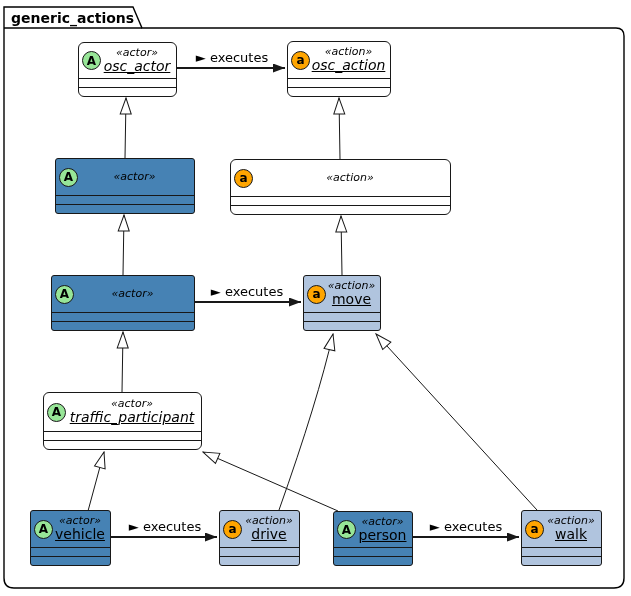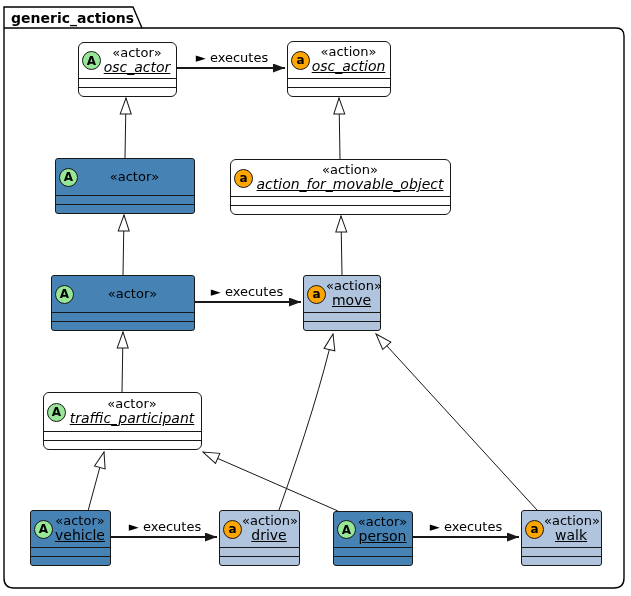--- a/index.html
+++ b/index.html
@@ -24,21 +24,21 @@
     flex:1;display:flex;align-items:center;padding:2px 3px;min-height:0;
   }
   .badge{
     width:19px;height:19px;border-radius:50%;border:1px solid #181818;
     display:flex;align-items:center;justify-content:center;
     font-size:12px;font-weight:bold;flex:none;box-sizing:border-box;
   }
   .badge.green{background:#97E597;}
   .badge.orange{background:#FFA500;}
   .texts{flex:1;text-align:center;line-height:1.1;min-width:0;}
-  .stereo{font-size:13px;white-space:nowrap;}
+  .stereo{font-size:11px;font-style:italic;white-space:nowrap;}
   .cname{font-size:14px;white-space:nowrap;text-decoration:underline;}
   .node.abstract .cname{font-style:italic;}
   .comp{height:8px;border-top:1px solid #181818;flex:none;}
 </style>
 </head>
 <body>
 
 <div id="canvas">
 
   <svg id="wires" width="631" height="596" viewBox="0 0 631 596">
@@ -109,21 +109,20 @@
     </div>
     <div class="comp"></div>
     <div class="comp"></div>
   </div>
 
   <div class="node white abstract" style="left:230px;top:159px;width:221px;height:56px">
     <div class="title">
       <span class="badge orange">a</span>
       <span class="texts">
         <div class="stereo">«action»</div>
-        <div class="cname">action_for_movable_object</div>
       </span>
     </div>
     <div class="comp"></div>
     <div class="comp"></div>
   </div>
 
   <div class="node dark" style="left:51px;top:275px;width:144px;height:56px">
     <div class="title">
       <span class="badge green">A</span>
       <span class="texts">

